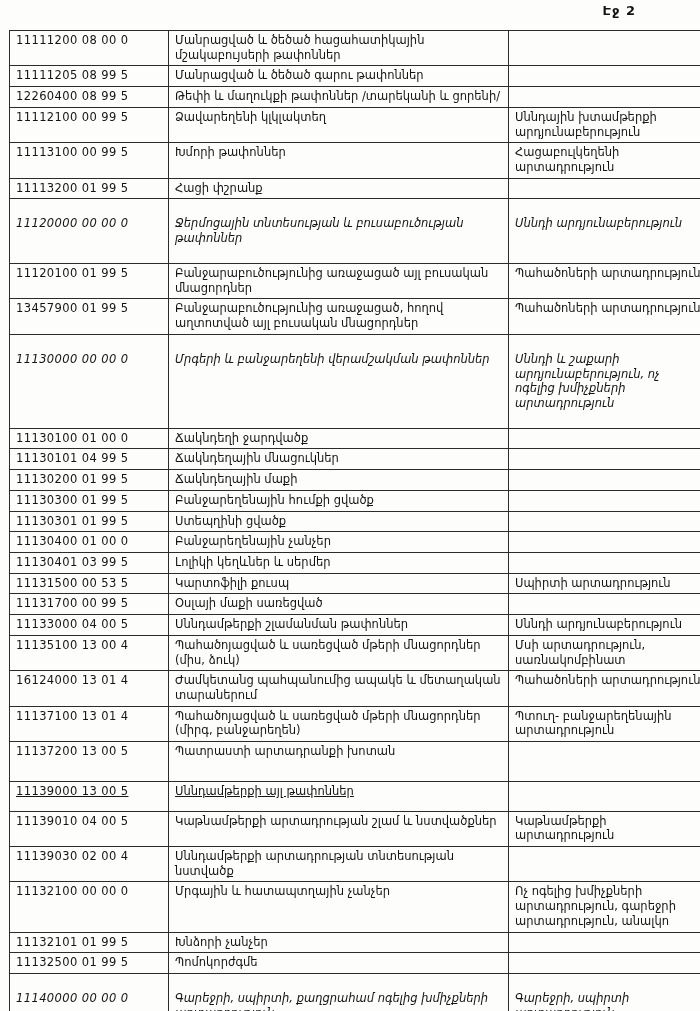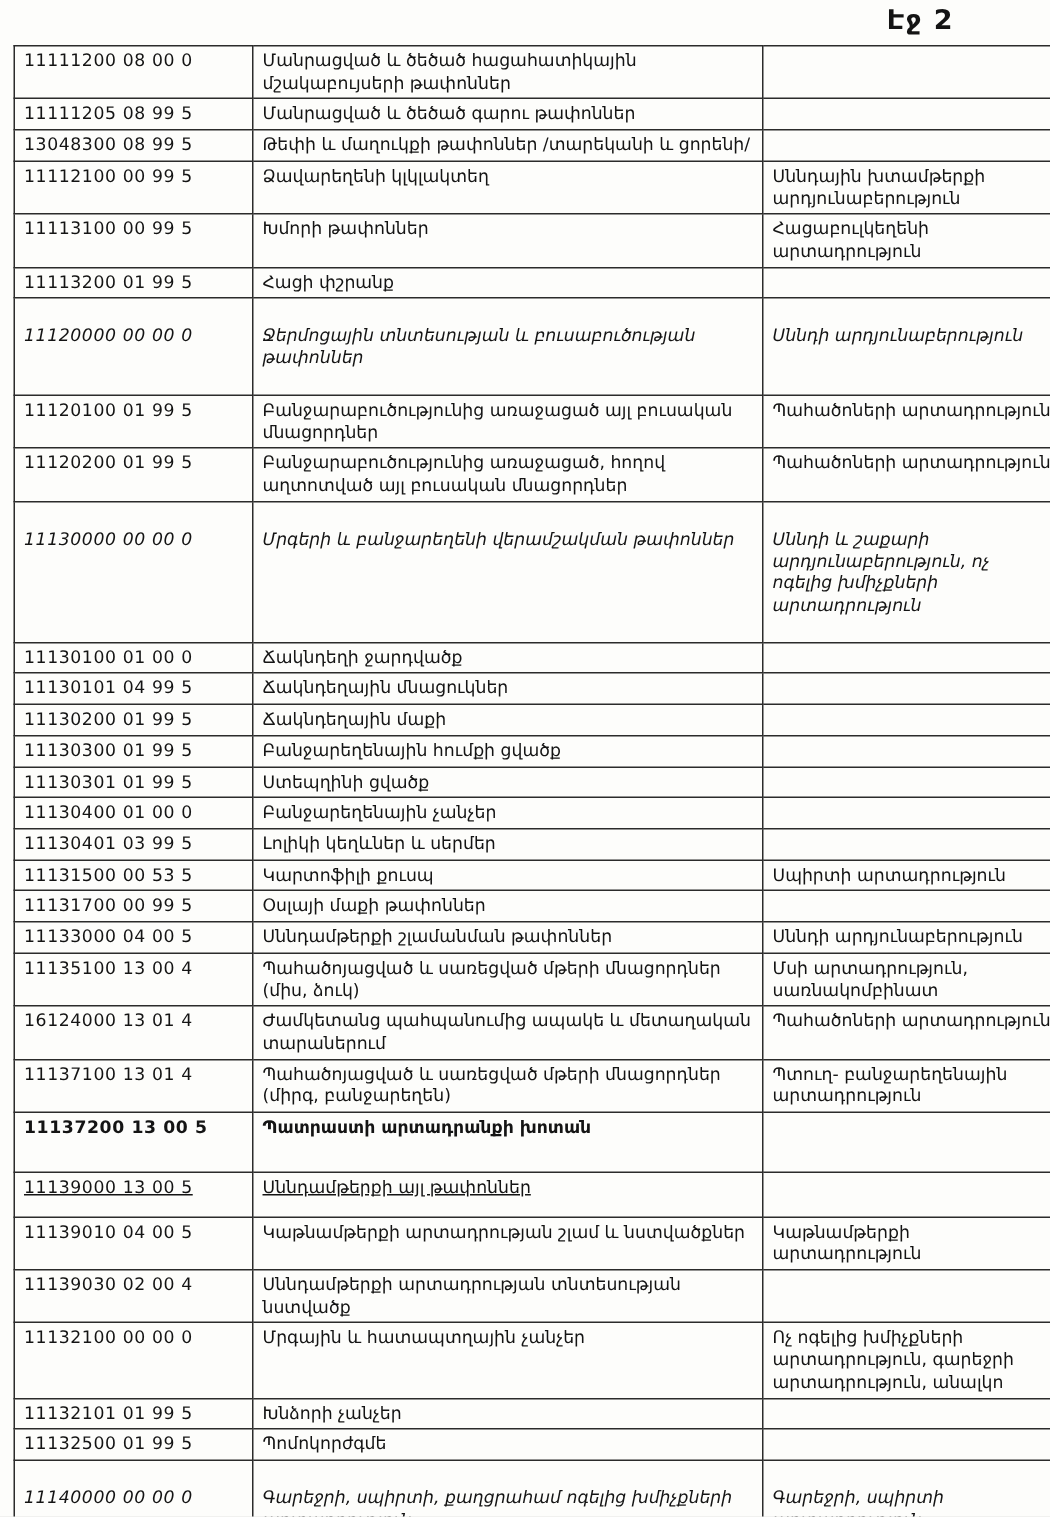--- a/index.html
+++ b/index.html
@@ -4,42 +4,42 @@
 <style>
   html,body{margin:0;padding:0;background:#e8e8e6;}
   .page{
     width:700px;height:1011px;margin:0 auto;position:relative;
     background:#fdfdfb;color:#141414;
     font-family:"DejaVu Sans",sans-serif;
     box-sizing:border-box;
   }
   .page-label{
     position:absolute;top:3px;right:64px;
-    font-size:18px;font-weight:bold;letter-spacing:1px;
+    font-size:13px;font-weight:bold;letter-spacing:1px;
   }
   table.waste{
     position:absolute;top:30px;left:9px;width:683px;
     border-collapse:collapse;table-layout:fixed;
   }
   table.waste td{
     border:1px solid #2b2b2b;
     font-size:11.5px;line-height:1.28;
     padding:2px 6px 3px 6px;
     vertical-align:top;
     word-wrap:break-word;
   }
   td.code{width:146px;white-space:nowrap;letter-spacing:.4px;}
   td.desc{width:327px;}
   td.note{width:186px;}
   tr.section td{
     padding-top:17px;padding-bottom:17px;
     font-style:italic;
     margin-left:47px;
   }
-  tbody tr:nth-child(24) td{padding-bottom:22px;font-weight:bold;}
+  tbody tr:nth-child(24) td{padding-bottom:22px;}
   tbody tr:nth-child(25) td{padding-bottom:12px;text-decoration:underline;}
 </style>
 </head>
 <body>
 
 <div class="page">
   <div class="page-label">Էջ 2</div>
 
   <table class="waste">
     <tbody>
@@ -47,21 +47,21 @@
           <td class="code">11111200 08 00 0</td>
           <td class="desc">Մանրացված և ծեծած հացահատիկային մշակաբույսերի թափոններ</td>
           <td class="note"></td>
         </tr>
         <tr>
           <td class="code">11111205 08 99 5</td>
           <td class="desc">Մանրացված և ծեծած գարու թափոններ</td>
           <td class="note"></td>
         </tr>
         <tr>
-          <td class="code">13048300 08 99 5</td>
+          <td class="code">12260400 08 99 5</td>
           <td class="desc">Թեփի և մաղուկքի թափոններ /տարեկանի և ցորենի/</td>
           <td class="note"></td>
         </tr>
         <tr>
           <td class="code">11112100 00 99 5</td>
           <td class="desc">Ձավարեղենի կլկլակտեղ</td>
           <td class="note">Սննդային խտամթերքի արդյունաբերություն</td>
         </tr>
         <tr>
           <td class="code">11113100 00 99 5</td>
@@ -77,21 +77,21 @@
           <td class="code">11120000 00 00 0</td>
           <td class="desc">Ջերմոցային տնտեսության և բուսաբուծության թափոններ</td>
           <td class="note">Սննդի արդյունաբերություն</td>
         </tr>
         <tr>
           <td class="code">11120100 01 99 5</td>
           <td class="desc">Բանջարաբուծությունից առաջացած այլ բուսական մնացորդներ</td>
           <td class="note">Պահածոների արտադրություն</td>
         </tr>
         <tr>
-          <td class="code">11120200 01 99 5</td>
+          <td class="code">13457900 01 99 5</td>
           <td class="desc">Բանջարաբուծությունից առաջացած, հողով աղտոտված այլ բուսական մնացորդներ</td>
           <td class="note">Պահածոների արտադրություն</td>
         </tr>
         <tr class="section">
           <td class="code">11130000 00 00 0</td>
           <td class="desc">Մրգերի և բանջարեղենի վերամշակման թափոններ</td>
           <td class="note">Սննդի և շաքարի արդյունաբերություն, ոչ ոգելից խմիչքների արտադրություն</td>
         </tr>
         <tr>
           <td class="code">11130100 01 00 0</td>
@@ -128,21 +128,21 @@
           <td class="desc">Լոլիկի կեղևներ և սերմեր</td>
           <td class="note"></td>
         </tr>
         <tr>
           <td class="code">11131500 00 53 5</td>
           <td class="desc">Կարտոֆիլի քուսպ</td>
           <td class="note">Սպիրտի արտադրություն</td>
         </tr>
         <tr>
           <td class="code">11131700 00 99 5</td>
-          <td class="desc">Օսլայի մաքի թափոններ</td>
+          <td class="desc">Օսլայի մաքի սառեցված</td>
           <td class="note"></td>
         </tr>
         <tr>
           <td class="code">11133000 04 00 5</td>
           <td class="desc">Սննդամթերքի շլամանման թափոններ</td>
           <td class="note">Սննդի արդյունաբերություն</td>
         </tr>
         <tr>
           <td class="code">11135100 13 00 4</td>
           <td class="desc">Պահածոյացված և սառեցված մթերի մնացորդներ (միս, ձուկ)</td>

